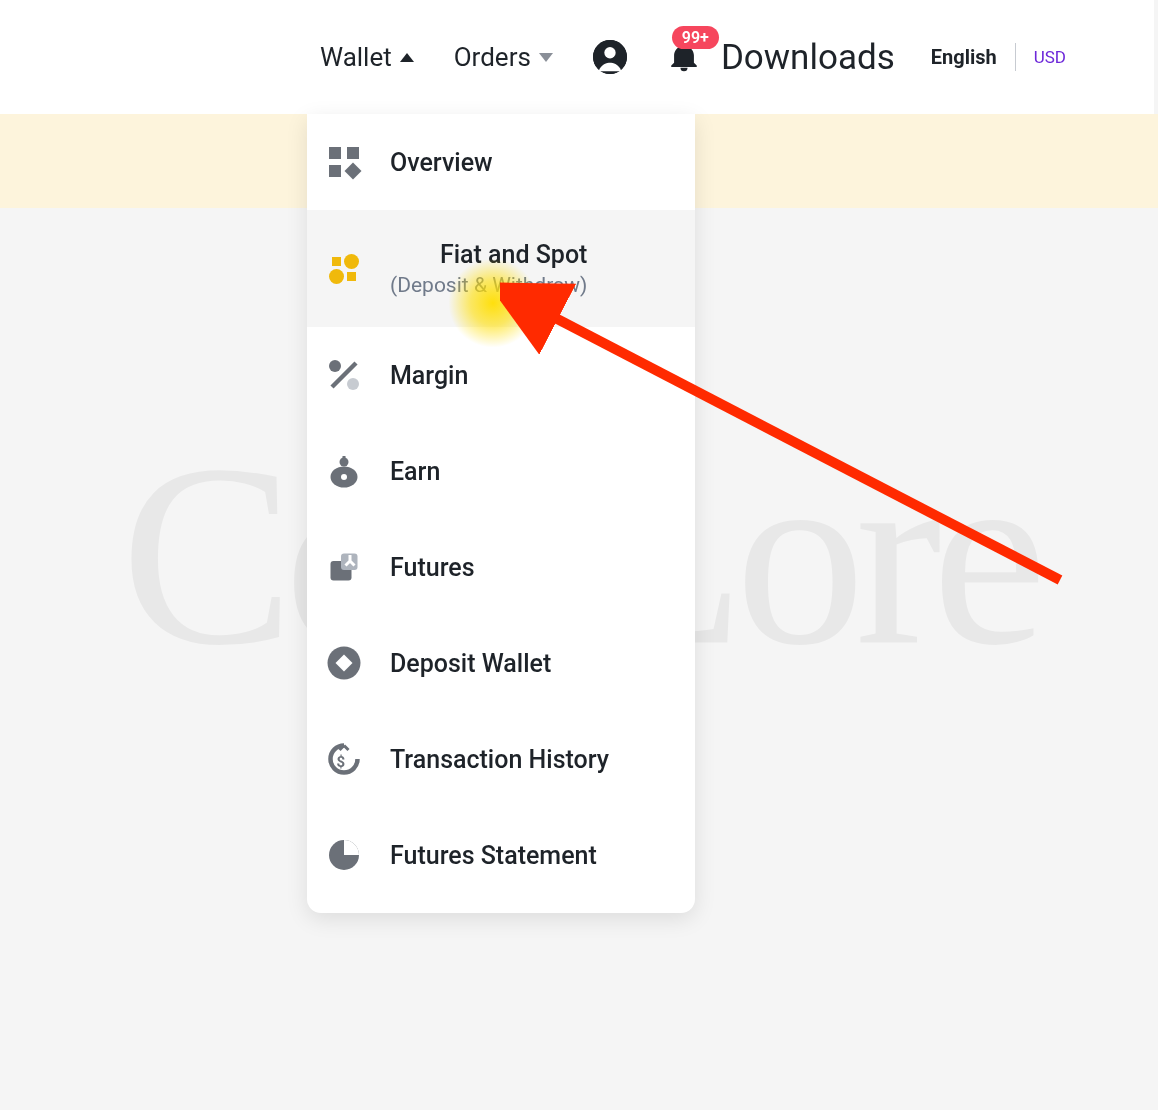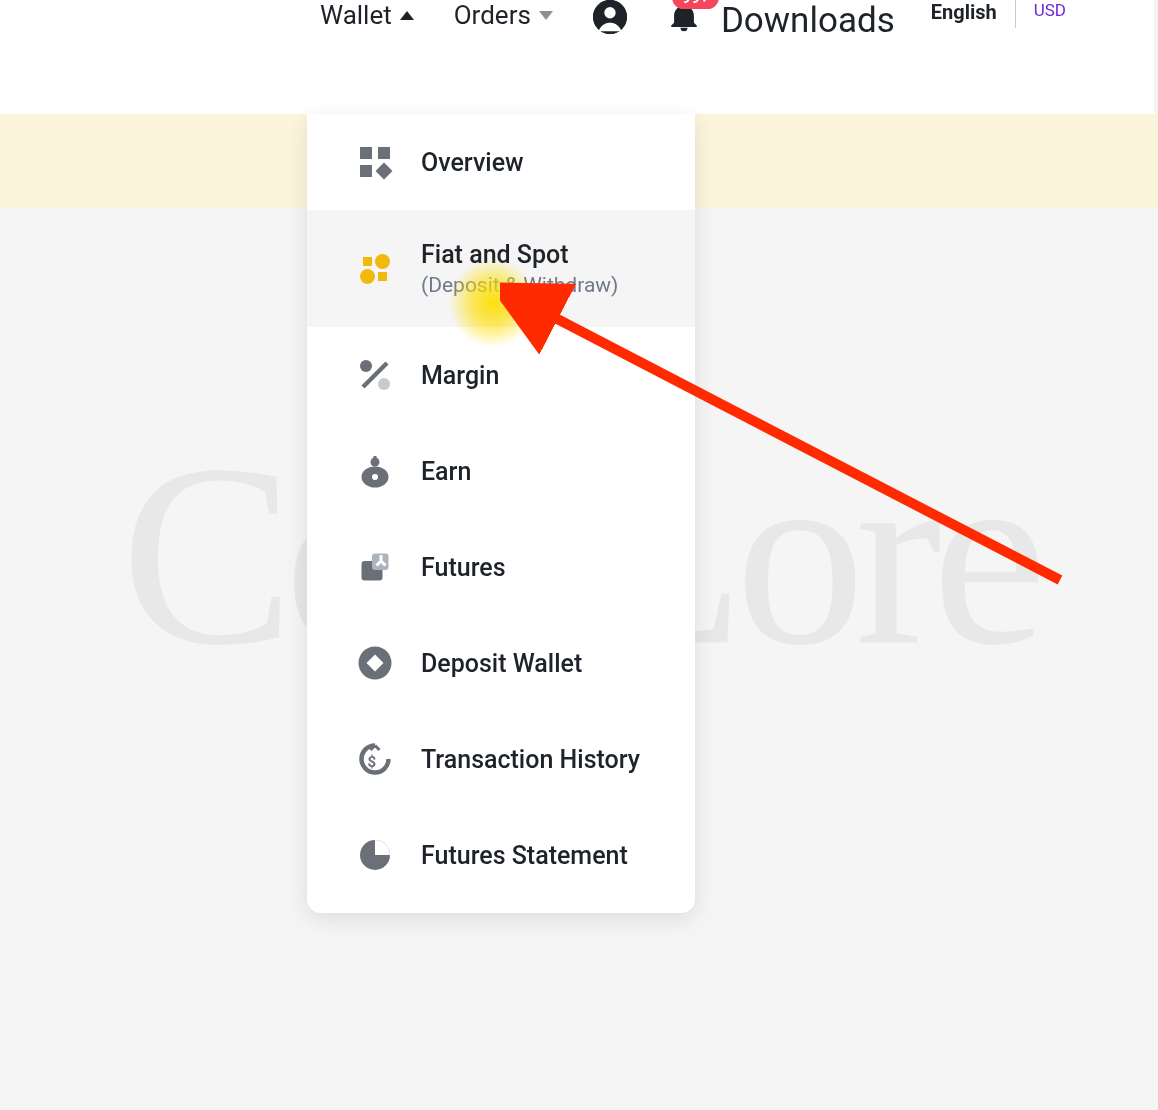--- a/index.html
+++ b/index.html
@@ -1,38 +1,38 @@
 <!DOCTYPE html>
 <html><head>
 <meta charset="utf-8">
 <style>
   * { box-sizing: border-box; margin: 0; padding: 0; }
   html, body { width: 1158px; height: 1110px; font-family: -apple-system, BlinkMacSystemFont, "Segoe UI", Roboto, Helvetica, Arial, sans-serif; background: #fff; overflow: hidden; }
   .page { position: relative; width: 1158px; height: 1110px; background: #f5f5f5; }
   
-  .topbar { position: absolute; top: 0; left: 0; right: 4px; height: 114px; background: #fff; display: flex; align-items: flex-start; padding-left: 320px; z-index: 10; }
+  .topbar { position: absolute; top: 0; left: 0; right: 4px; height: 114px; background: #fff; display: flex; align-items: center; padding-left: 320px; z-index: 10; }
   .nav-item { display: flex; align-items: center; gap: 8px; font-size: 26px; color: #1e2329; margin-right: 40px; cursor: pointer; }
   .nav-item .caret { width: 0; height: 0; border-left: 7px solid transparent; border-right: 7px solid transparent; }
   .caret-up { border-bottom: 9px solid #1e2329; }
   .caret-down { border-top: 9px solid #8a8f98; }
   .account-icon { width: 34px; height: 34px; border-radius: 50%; background: #1e2329; position: relative; margin-right: 40px; cursor: pointer; display:flex; align-items:center; justify-content:center; }
   .account-icon svg { width: 34px; height: 34px; }
   .bell-wrap { position: relative; margin-right: 20px; cursor: pointer; }
   .bell-wrap svg { width: 34px; height: 34px; display:block; }
   .badge { position: absolute; top: -14px; right: -18px; background: #f6465d; color: #fff; font-size: 16px; font-weight: 600; padding: 2px 10px; border-radius: 14px; }
   .downloads { font-size: 35px; color: #1e2329; margin-right: 36px; cursor: pointer; }
   .lang { font-size: 20px; color: #1e2329; margin-right: 0; cursor: pointer; font-weight: bold; }
   .sep { width: 1px; height: 28px; background: #c7cbd1; margin: 0 18px; }
   .currency { font-size: 17px; color: #6d28d9; cursor: pointer; }
   
   .yellow-band { position: absolute; top: 114px; left: 0; right: 0; height: 94px; background: #fdf4dc; z-index: 5; }
   
   .dropdown { position: absolute; top: 114px; left: 307px; width: 388px; background: #fff; border-radius: 0 0 14px 14px; box-shadow: 0 6px 22px rgba(0,0,0,0.10); z-index: 20; padding: 0 0 10px 0; overflow: hidden; }
-  .dd-item { display: flex; align-items: center; gap: 28px; padding: 30px 50px; cursor: pointer; }
-  .dd-item:hover, .dd-item.hovered { background: #f5f5f5; }
+  .dd-item { display: flex; align-items: center; gap: 28px; padding: 30px 19px; cursor: pointer; }
+  .dd-item:hover, .dd-item.hovered { background: #f5f5f5; text-align: right; }
   .dd-icon { width: 36px; height: 36px; flex-shrink: 0; display:flex; align-items:center; justify-content:center; }
   .dd-icon svg { width: 36px; height: 36px; }
   .dd-text { display: flex; flex-direction: column; }
   .dd-label { font-size: 25px; color: #1e2329; font-weight: 500; }
   .dd-sub { font-size: 21px; color: #707a8a; margin-top: 4px; }
   
   .spot-highlight { position: absolute; top: 258px; left: 448px; width: 90px; height: 90px; border-radius: 50%; background: radial-gradient(circle, rgba(255,222,0,0.95) 0%, rgba(255,222,0,0.6) 35%, rgba(255,222,0,0) 70%); z-index: 25; pointer-events:none; }
   
   .arrow-svg { position: absolute; top: 280px; left: 500px; width: 590px; height: 320px; z-index: 26; pointer-events:none; }
   

